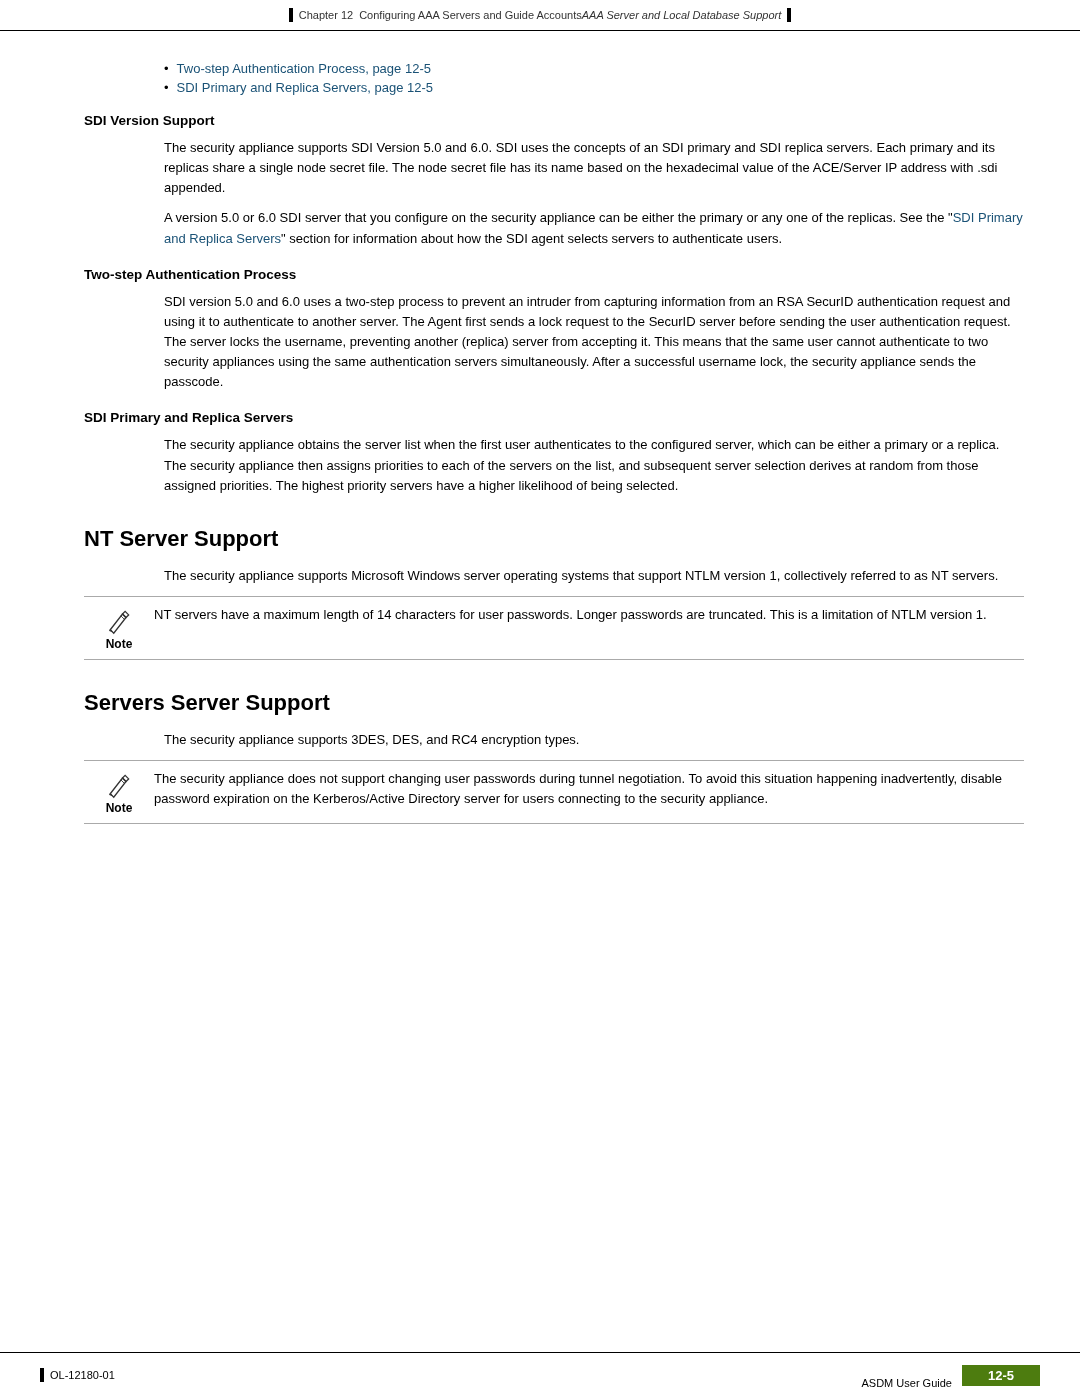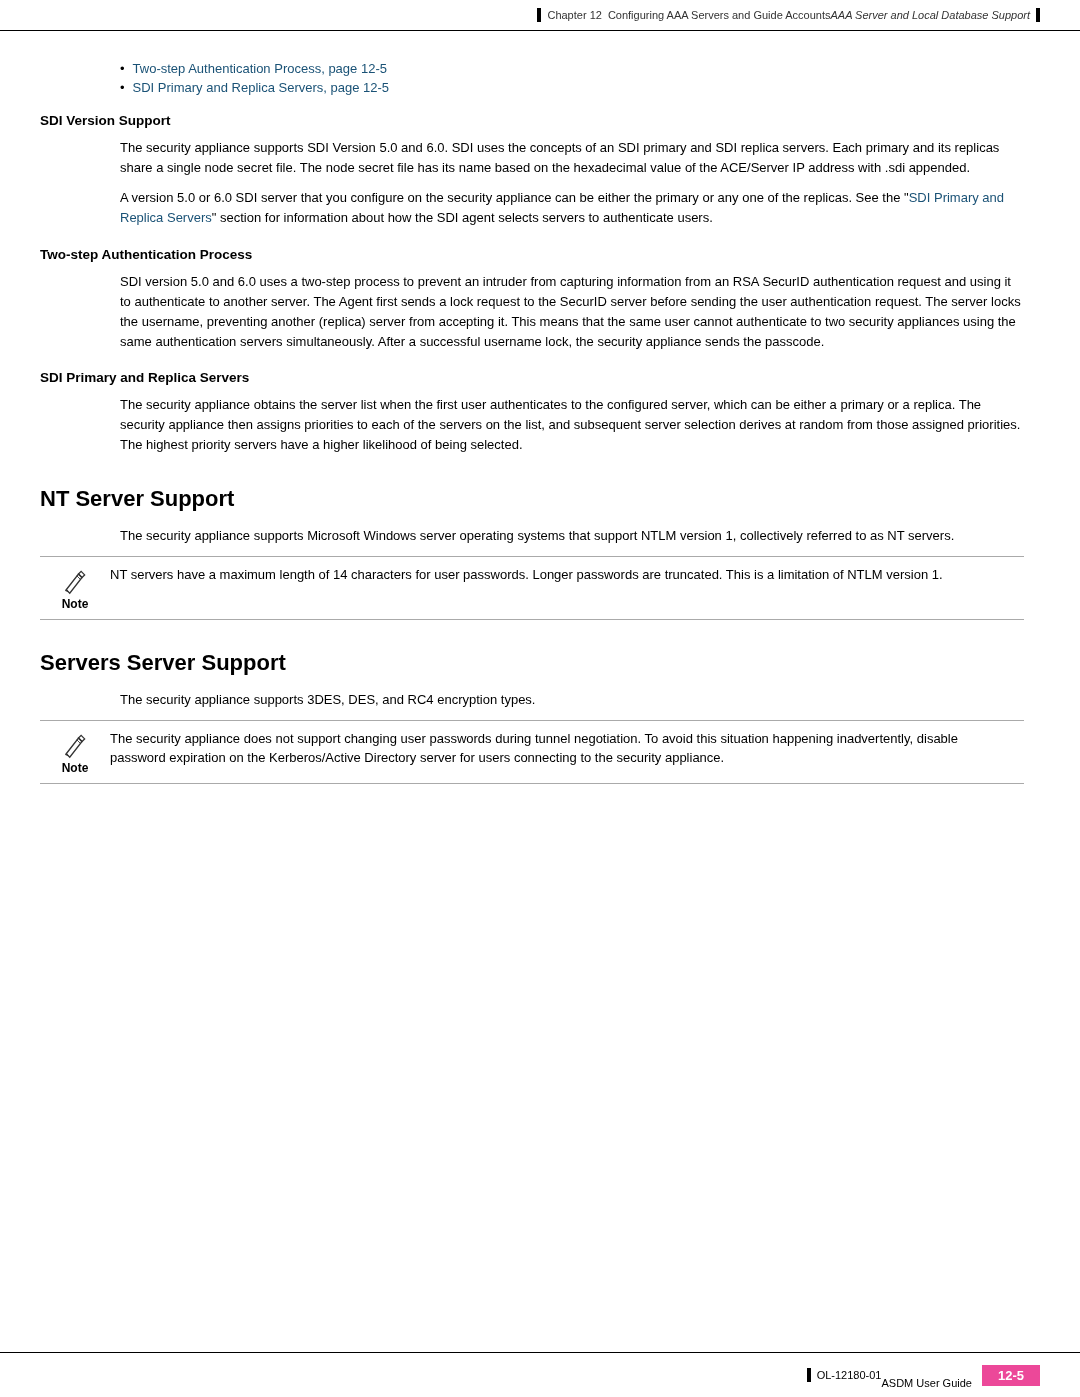--- a/index.html
+++ b/index.html
@@ -9,21 +9,21 @@
       color: #000;
       background: #fff;
       width: 1080px;
       min-height: 1397px;
       position: relative;
     }
 
     
     .page-header {
       display: flex;
-      justify-content: flex-end;
+      justify-content: center;
       align-items: center;
       padding: 8px 40px 8px 40px;
       border-bottom: 1px solid #000;
       font-size: 11px;
       color: #333;
     }
     .page-header-left {
       display: flex;
       align-items: center;
       gap: 6px;
@@ -43,20 +43,21 @@
     .header-bar-right {
       width: 4px;
       height: 14px;
       background: #000;
       display: inline-block;
     }
 
     
     .main-content {
       padding: 20px 56px 60px 40px;
+      margin-left: 44px;
     }
 
     
     .bullet-list {
       margin: 10px 0 18px 80px;
       list-style: none;
     }
     .bullet-list li {
       margin-bottom: 4px;
       display: flex;
@@ -135,21 +136,21 @@
       padding-right: 10px;
     }
 
     
     .page-footer {
       position: absolute;
       bottom: 0;
       left: 0;
       right: 0;
       display: flex;
-      justify-content: flex-end;
+      justify-content: space-between;
       align-items: center;
       padding: 8px 40px;
       border-top: 1px solid #000;
       font-size: 11px;
     }
     .footer-left {
       display: flex;
       align-items: center;
       gap: 6px;
     }
@@ -158,25 +159,25 @@
       height: 14px;
       background: #000;
       display: inline-block;
     }
     .footer-right {
       display: flex;
       align-items: center;
       gap: 0;
     }
     .page-number-box {
-      background: #ec4899;
+      background: #4d7c0f;
       color: #fff;
       font-weight: bold;
       font-size: 13px;
-      padding: 3px 16px;
+      padding: 3px 26px;
     }
     .footer-asdm {
       font-size: 11px;
       margin-right: 10px;
       margin-top: 16px;
     }
   </style>
 </head>
 <body>
 

